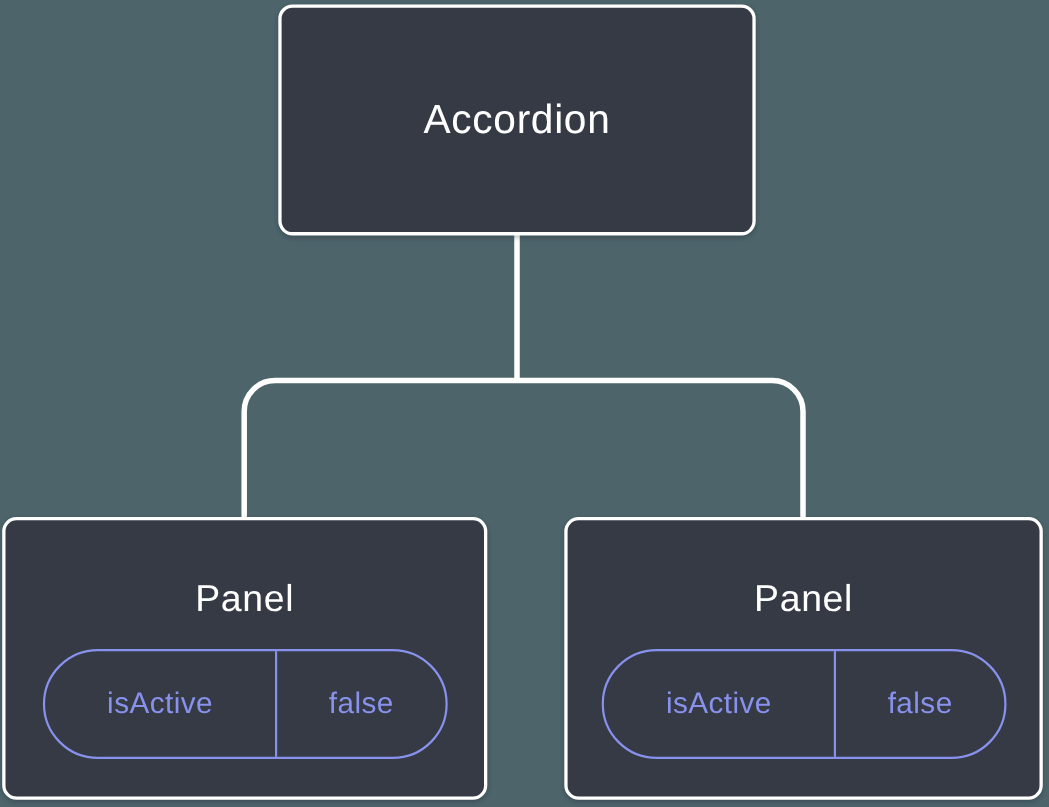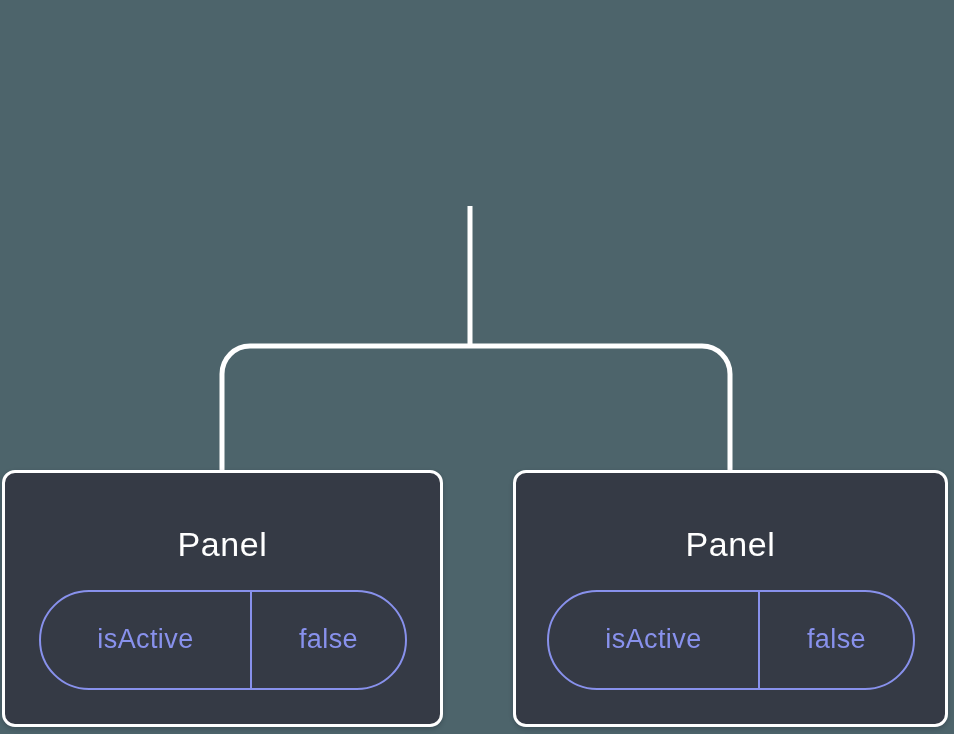--- a/index.html
+++ b/index.html
@@ -98,20 +98,23 @@
 </head>
 <body>
 
 <div class="canvas">
 
   <svg class="connectors" viewBox="0 0 954 734" xmlns="http://www.w3.org/2000/svg">
     <path class="edge" d="M470 206 V 348"></path>
     <path class="edge" d="M222 470 V 374 A28 28 0 0 1 250 346 H 702 A28 28 0 0 1 730 374 V 470"></path>
   </svg>
 
+  <div class="node root-node">
+    <span class="node-label">Accordion</span>
+  </div>
 
   <div class="node panel-node panel-left">
     <span class="node-label">Panel</span>
     <div class="state-pill">
       <span class="state-name">isActive</span>
       <span class="state-value">false</span>
     </div>
   </div>
 
   <div class="node panel-node panel-right">

